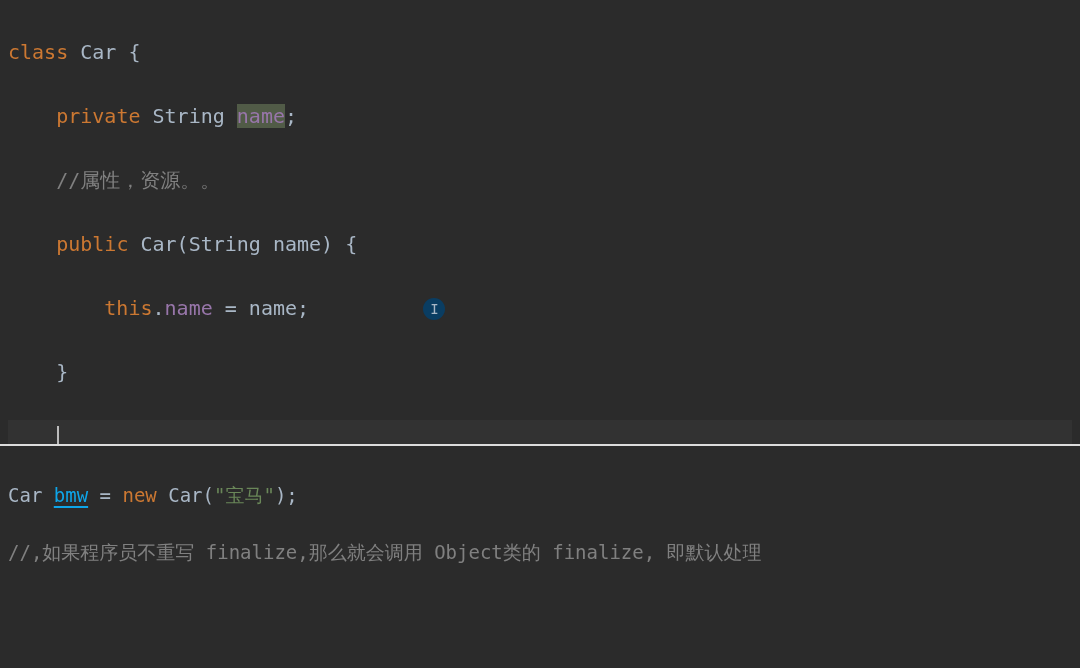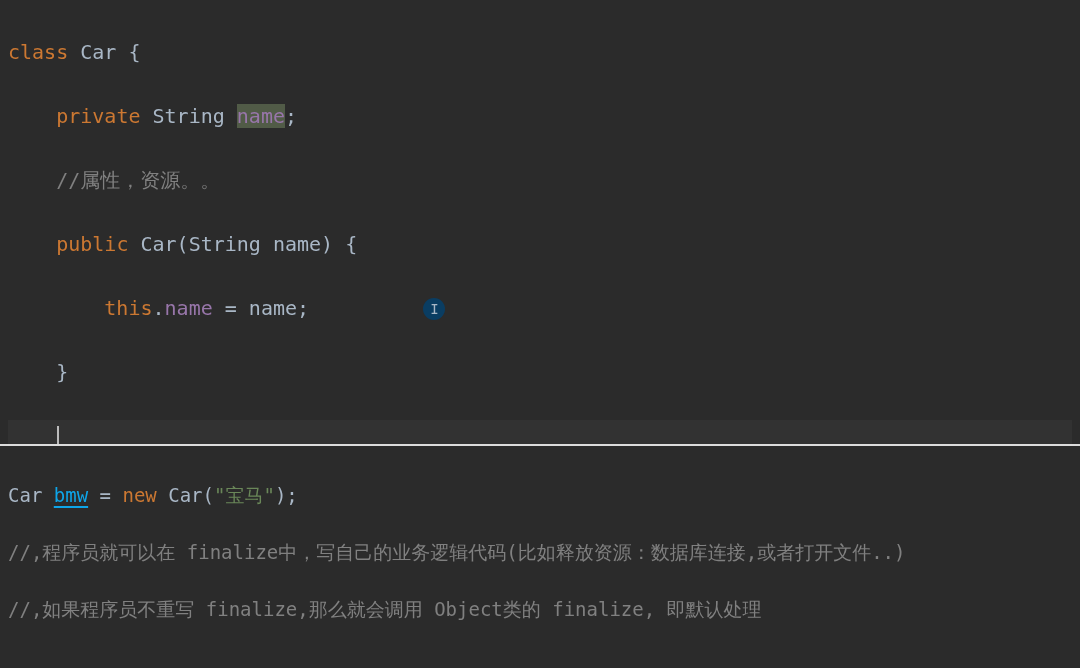--- a/index.html
+++ b/index.html
@@ -81,17 +81,16 @@
 
 
 
 
 
 
 </div>
 
 <div class="editor lower">
 <span class="line"><span class="ident">Car</span> <span class="varu">bmw</span><span class="ident"> = </span><span class="kw">new</span> <span class="ident">Car</span><span class="paren">(</span><span class="str">"宝马"</span><span class="paren">)</span><span class="ident">;</span></span>
-<span class="line"><span class="cmt">//,程序员就可以在 finalize中，写自己的业务逻辑代码(比如释放资源：数据库连接,或者打开文件..)</span></span>
 <span class="line"><span class="cmt">//,如果程序员不重写 finalize,那么就会调用 Object类的 finalize, 即默认处理</span></span>
 
 
 </div>
 
 </body></html>

